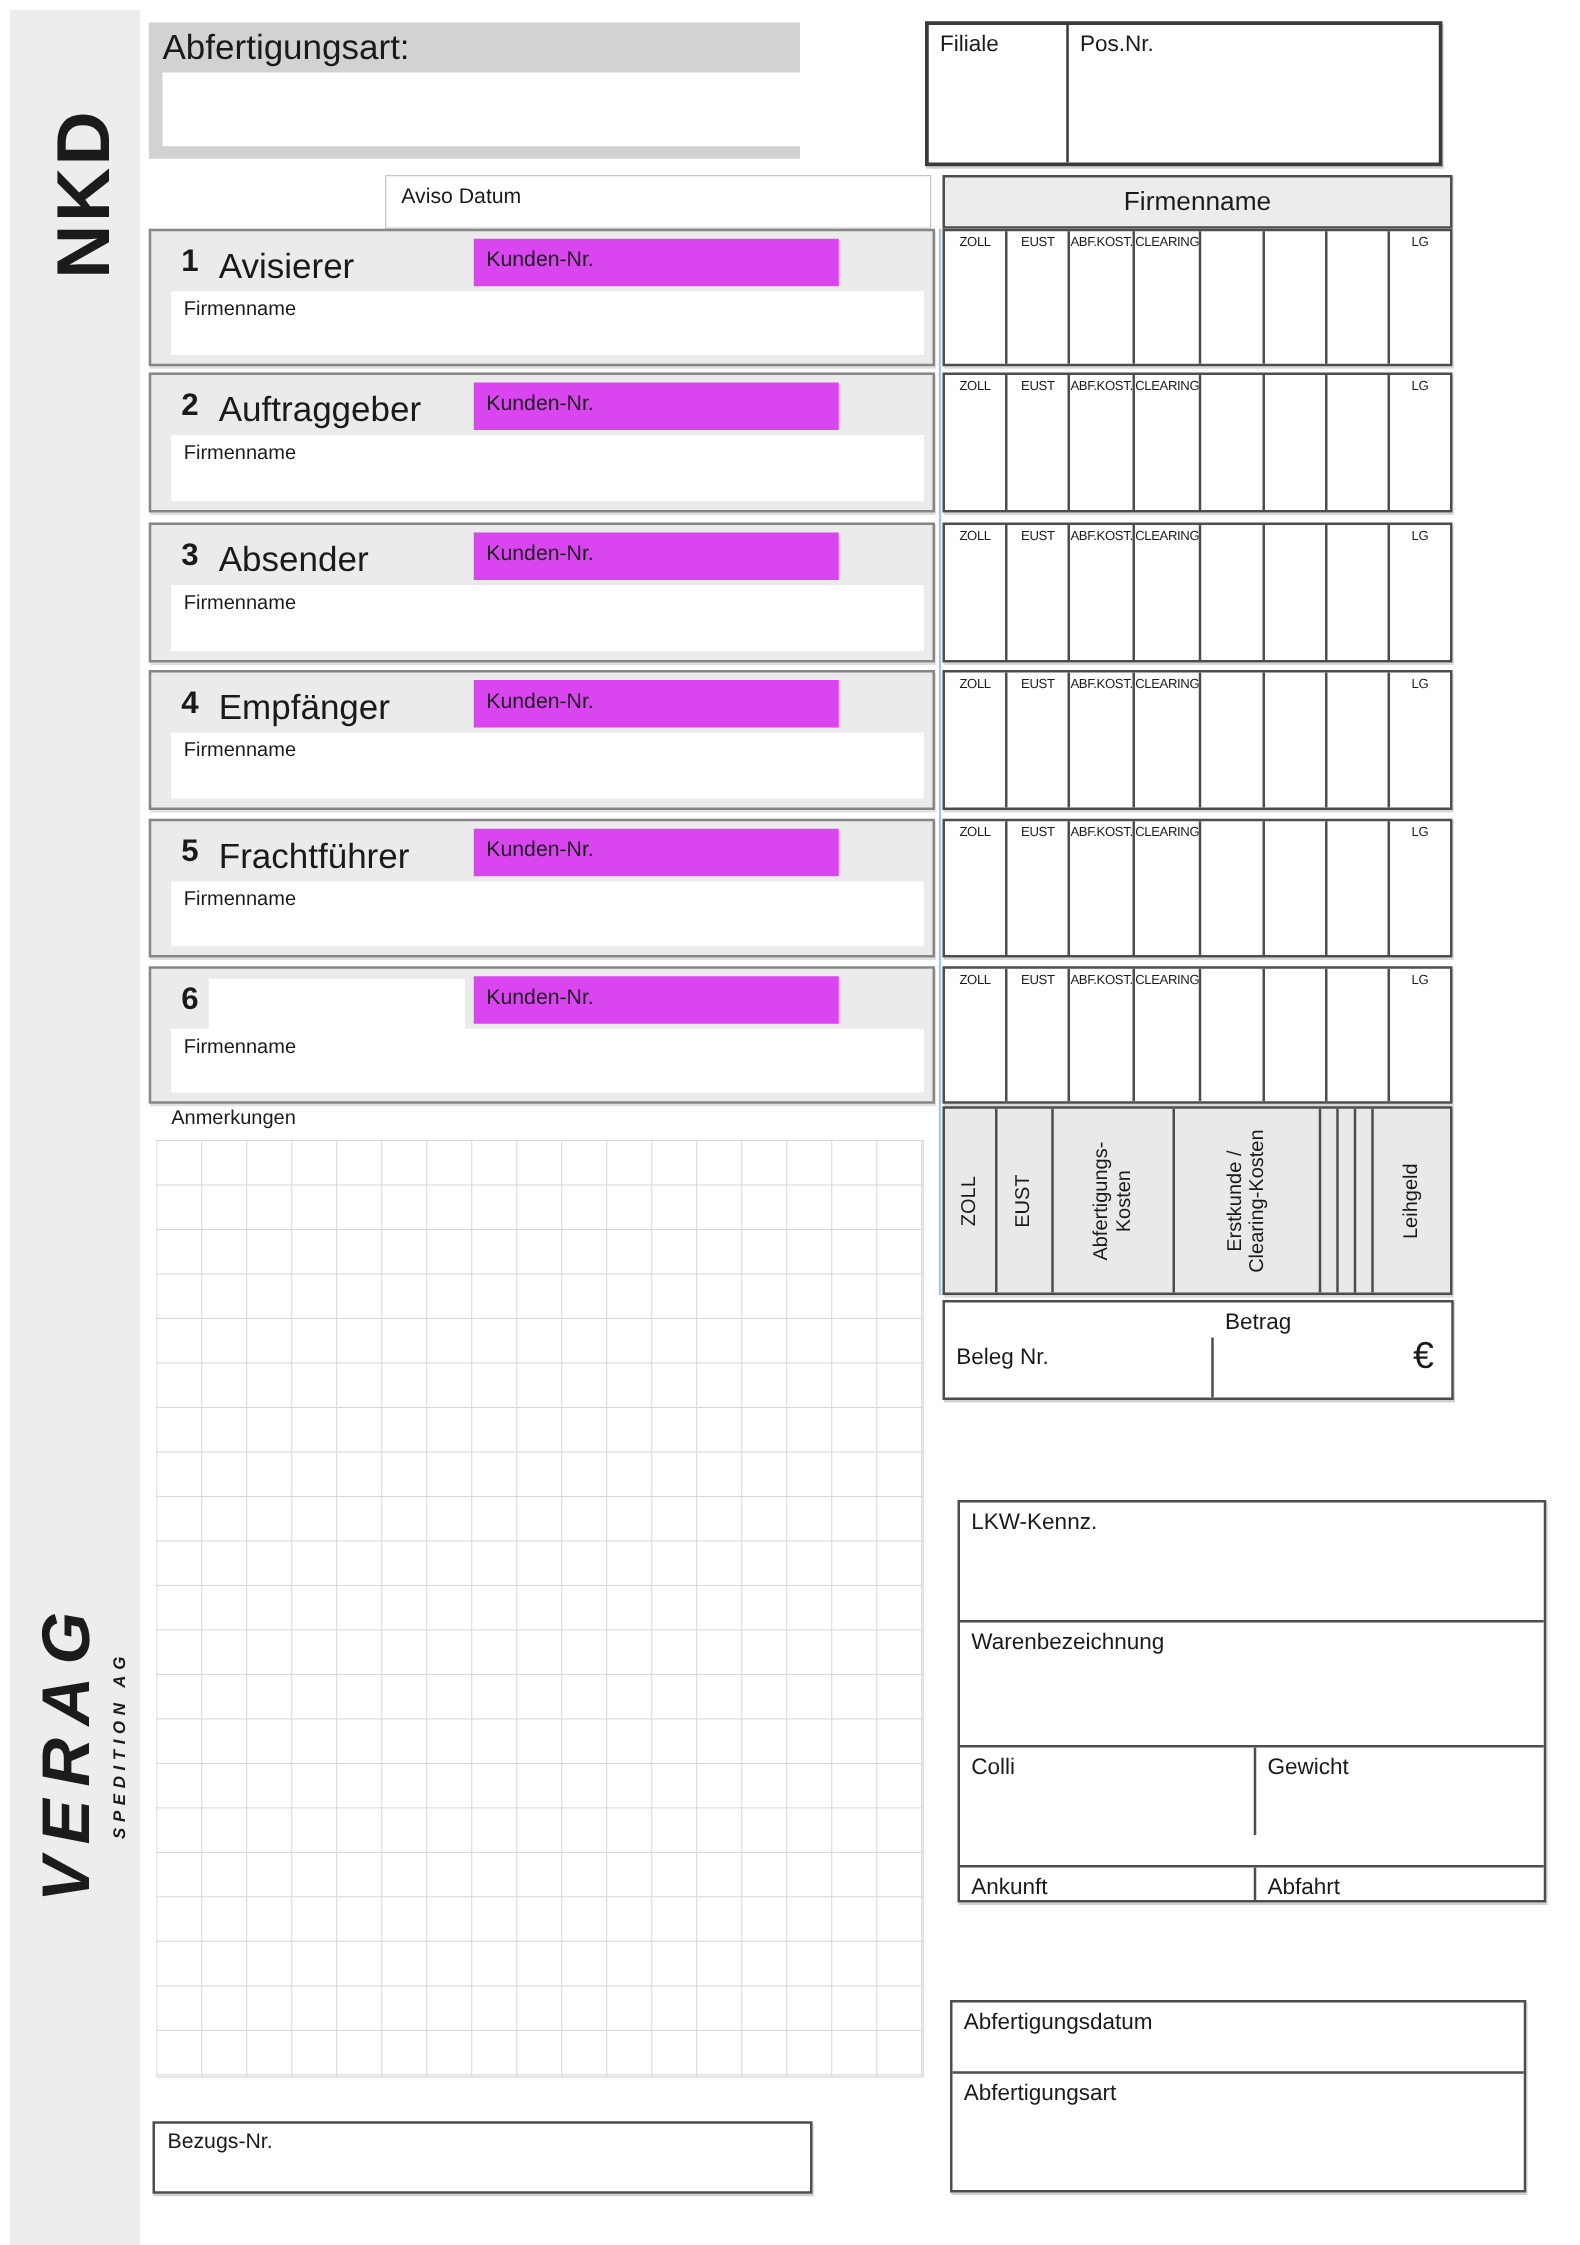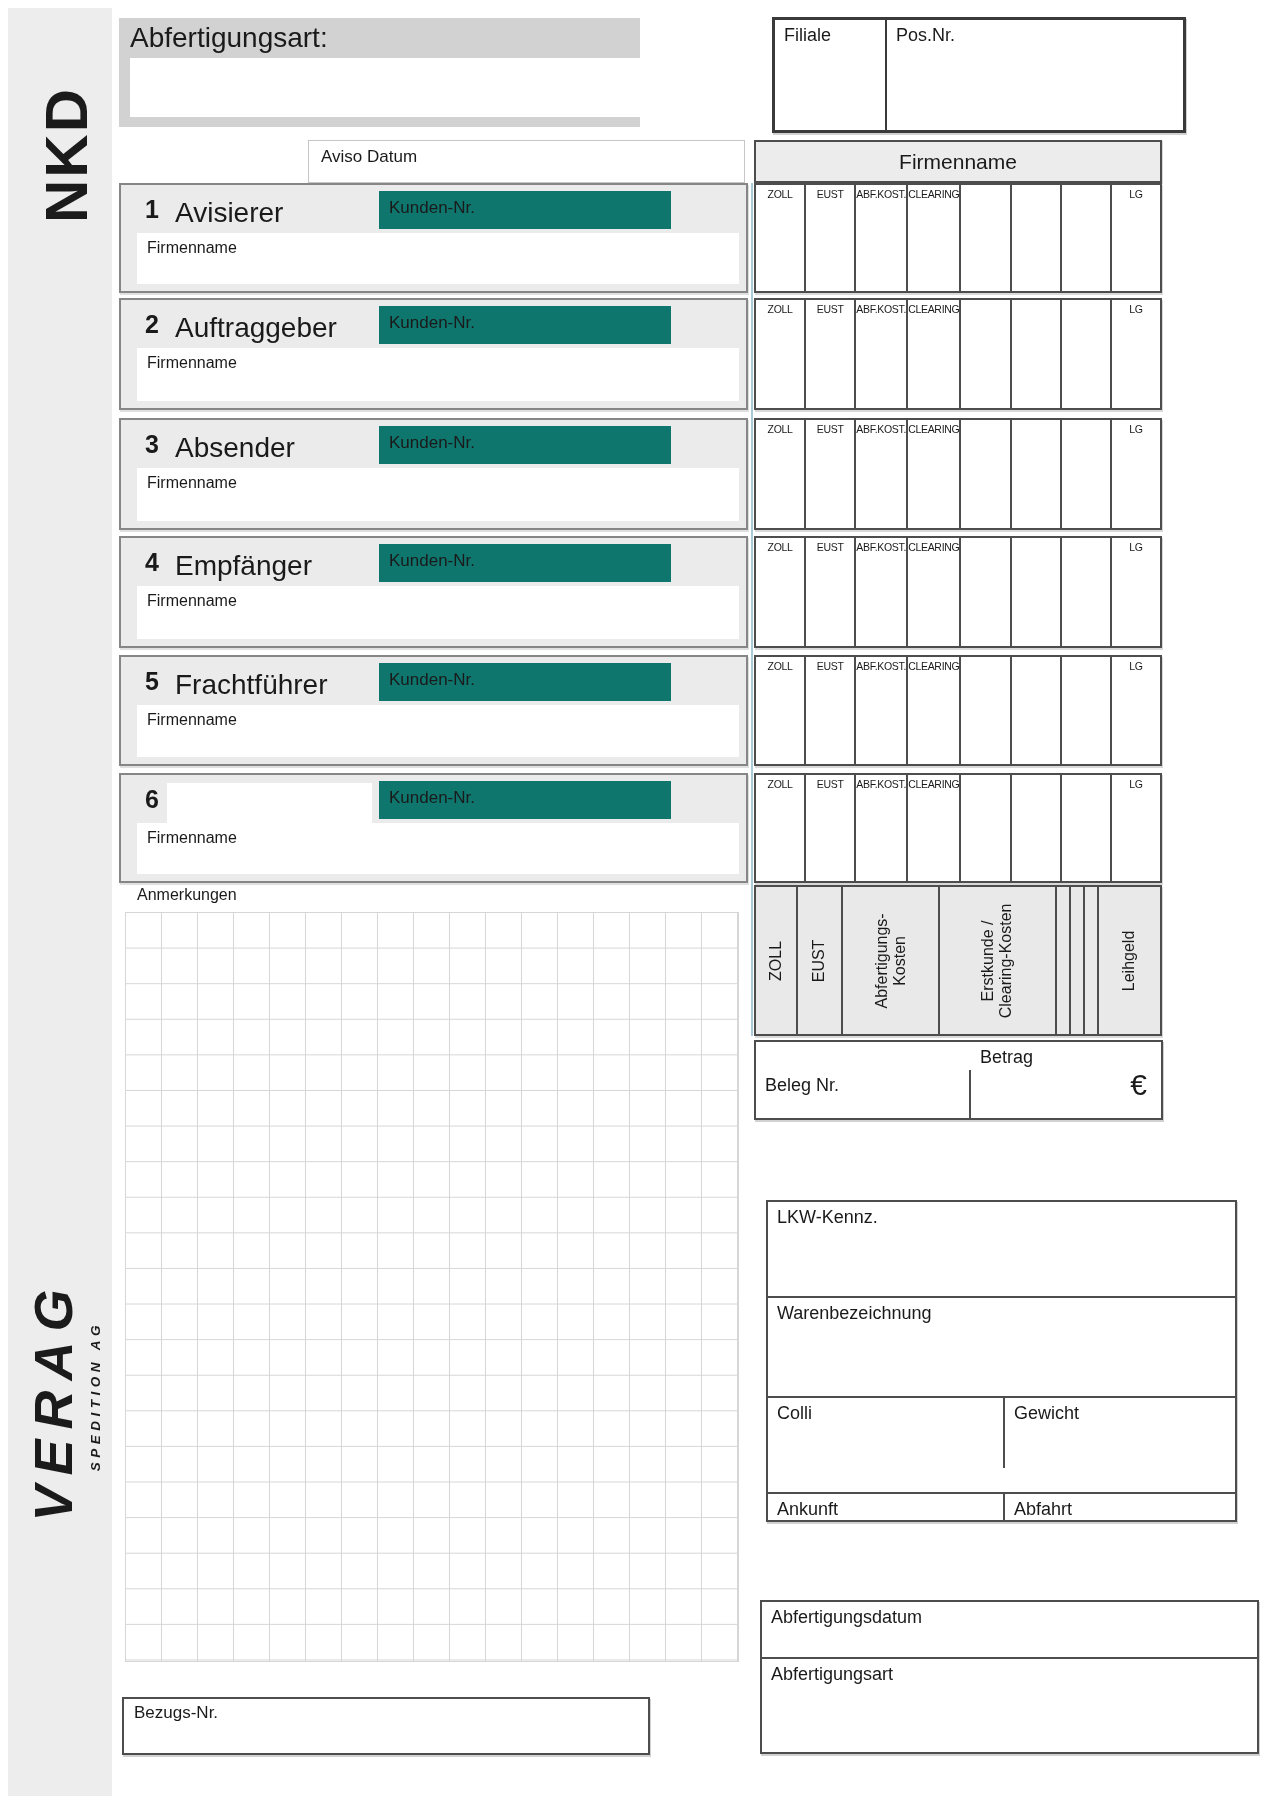--- a/index.html
+++ b/index.html
@@ -12,21 +12,21 @@
   .nkd{left:26px;top:252px;width:210px;height:64px;font-size:60px;font-weight:bold;
        letter-spacing:2px;color:#1b1b1b;}
   .verag{left:16px;top:1580px;width:375px;height:58px;font-size:54px;font-weight:bold;
          font-style:italic;letter-spacing:10px;color:#1b1b1b;}
   .sped{left:76px;top:1563px;width:350px;height:22px;font-size:13.5px;font-weight:bold;
         font-style:italic;letter-spacing:4.5px;color:#1b1b1b;}
   
   .abf-block{position:absolute;left:119px;top:18px;width:521px;height:109px;background:#d2d2d2;}
   .abf-label{position:absolute;left:11px;top:4px;font-size:28px;}
   .abf-input{position:absolute;left:11px;top:40px;width:596px;height:59px;background:#fff;}
-  .filiale-box{position:absolute;left:772px;top:17px;width:408px;height:110px;background:#fff;
+  .filiale-box{position:absolute;left:740px;top:17px;width:408px;height:110px;background:#fff;
                border:3px solid #3a3a3a;display:flex;box-shadow:1px 2px 0 rgba(0,0,0,.18);}
   .filiale-cell{width:101px;border-right:2px solid #3a3a3a;padding:5px 0 0 9px;font-size:18px;}
   .posnr-cell{flex:1;padding:5px 0 0 9px;font-size:18px;}
   .aviso-box{position:absolute;left:308px;top:140px;width:437px;height:43px;background:#fff;
              border:1px solid #c6c6c6;padding:6px 0 0 12px;font-size:17px;box-sizing:border-box;}
   
   .abr-header{position:absolute;left:754px;top:140px;width:408px;height:43px;background:#ececec;
               border:2px solid #4d4d4d;box-sizing:border-box;display:flex;align-items:center;
               justify-content:center;font-size:21px;box-shadow:1px 1px 0 rgba(0,0,0,.15);}
   .trow{position:absolute;left:754px;width:408px;background:#fff;border:2px solid #4d4d4d;
@@ -41,21 +41,21 @@
            box-shadow:1px 2px 0 rgba(0,0,0,.15);}
   .vcell{flex:1;border-left:2px solid #4d4d4d;display:flex;align-items:center;justify-content:center;}
   .vcell:first-child{border-left:none;}
   .vtext{transform:rotate(-90deg);font-size:16px;line-height:1.12;text-align:center;white-space:nowrap;}
   
   .section{position:absolute;left:119px;width:629px;background:#ebebeb;border:2px solid #868686;
            box-sizing:border-box;box-shadow:1px 2px 0 rgba(0,0,0,.12);}
   .sec-num{position:absolute;left:24px;top:10px;font-size:25px;font-weight:bold;}
   .sec-title{position:absolute;left:54px;top:12px;font-size:28px;}
   .sec-titlebox{position:absolute;left:46px;top:8px;width:205px;height:44px;background:#fff;}
-  .kunden-box{position:absolute;left:258px;top:6px;width:292px;height:38px;background:#0f766e;
+  .kunden-box{position:absolute;left:258px;top:6px;width:292px;height:38px;background:#d946ef;
               padding:7px 0 0 10px;box-sizing:border-box;font-size:17px;}
   .firma-box{position:absolute;left:16px;top:48px;right:7px;bottom:7px;background:#fff;
              padding:6px 0 17px 10px;box-sizing:border-box;font-size:16px;}
   
   .anm-label{position:absolute;left:137px;top:886px;font-size:16px;}
   .anm-grid{position:absolute;left:125px;top:912px;width:613px;height:749px;
             background-image:linear-gradient(to right,#d6d6d6 1px,transparent 1px),
                              linear-gradient(to bottom,#d6d6d6 1px,transparent 1px);
             background-size:36px 35.6px;border-right:1px solid #d6d6d6;border-bottom:1px solid #d6d6d6;}
   
@@ -67,21 +67,21 @@
   .euro{position:absolute;right:14px;top:26px;font-size:30px;}
   
   .group{position:absolute;background:#fff;border:2px solid #4d4d4d;box-sizing:border-box;
          box-shadow:1px 2px 0 rgba(0,0,0,.18);}
   .cargo{left:766px;top:1200px;width:471px;height:322px;display:flex;flex-direction:column;gap:24px;}
   .g-row{border-top:2px solid #4d4d4d;display:flex;}
   .g-row:first-child{border-top:none;}
   .g-cell{padding:5px 0 0 9px;font-size:18px;box-sizing:border-box;}
   .g-left{width:237px;border-right:2px solid #4d4d4d;}
   .g-right{flex:1;}
-  .proc{left:760px;top:1600px;width:499px;height:154px;display:flex;flex-direction:column;}
+  .proc{left:760px;top:1600px;width:461px;height:154px;display:flex;flex-direction:column;}
   .bezug-box{position:absolute;left:122px;top:1697px;width:528px;height:58px;background:#fff;
              border:2px solid #4d4d4d;box-sizing:border-box;padding:4px 0 0 10px;font-size:17px;
              box-shadow:1px 2px 0 rgba(0,0,0,.18);}
 </style>
 </head>
 <body>
 
 <div class="page">
 
   <div class="strip">

